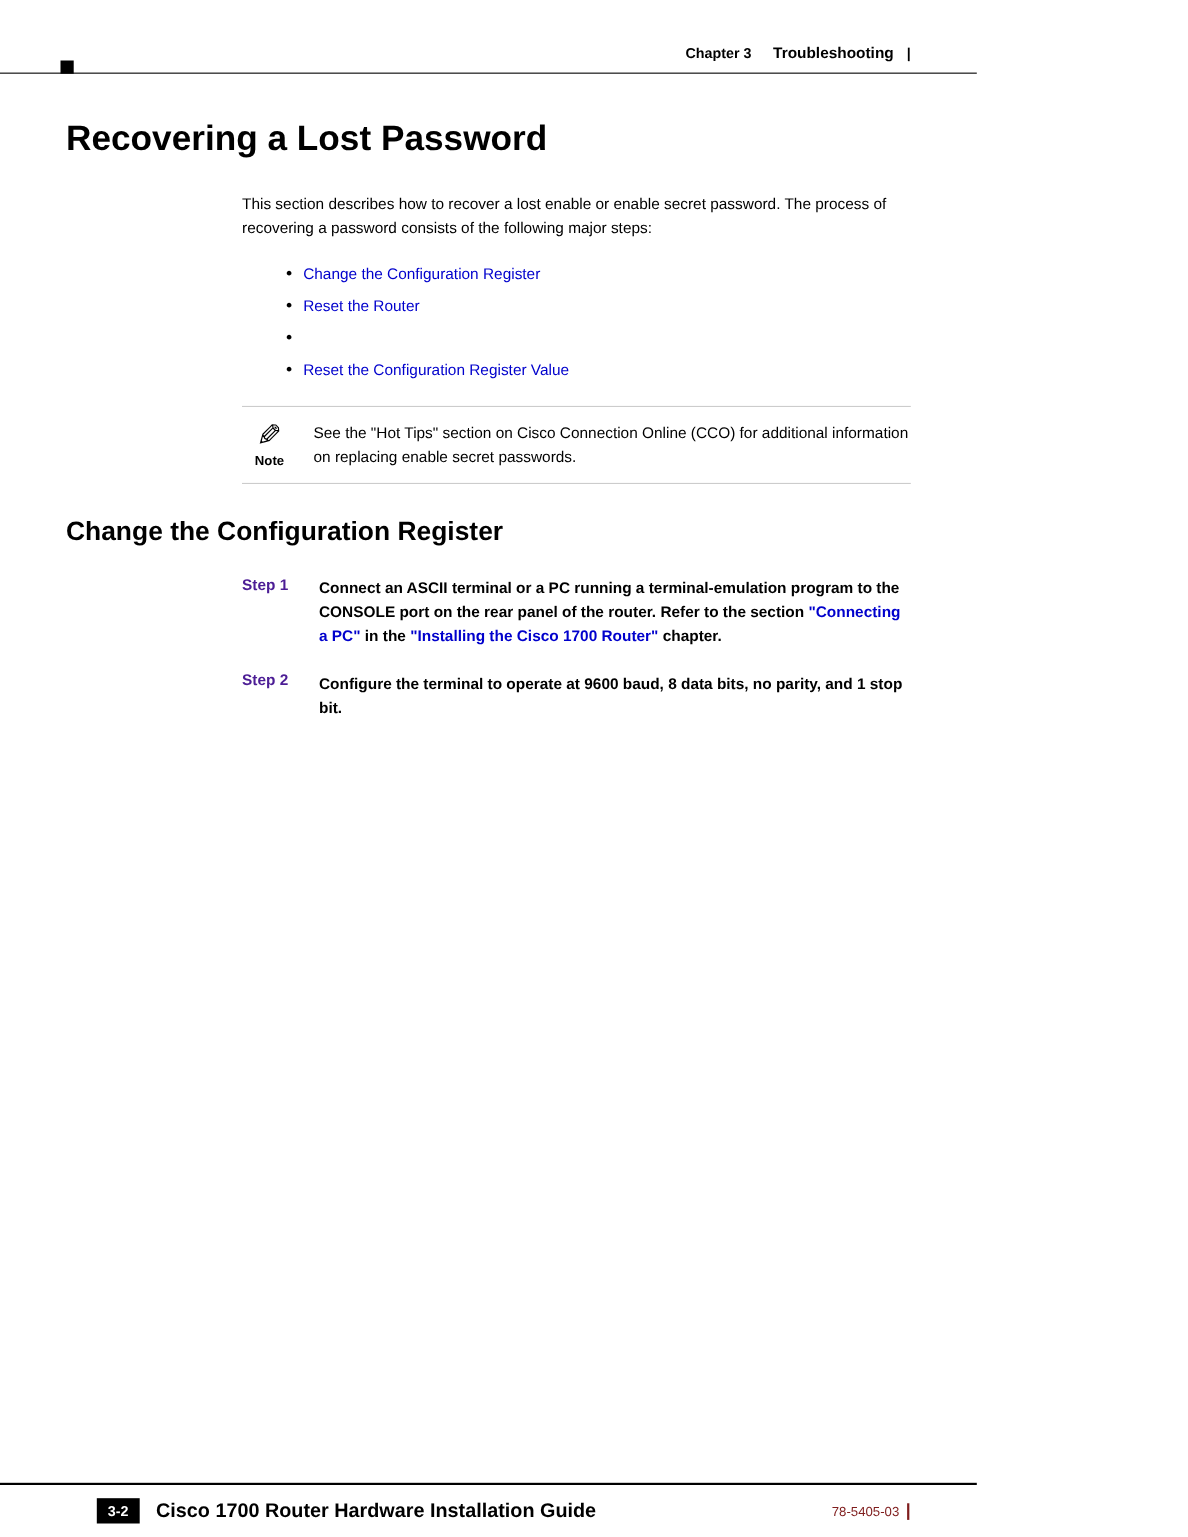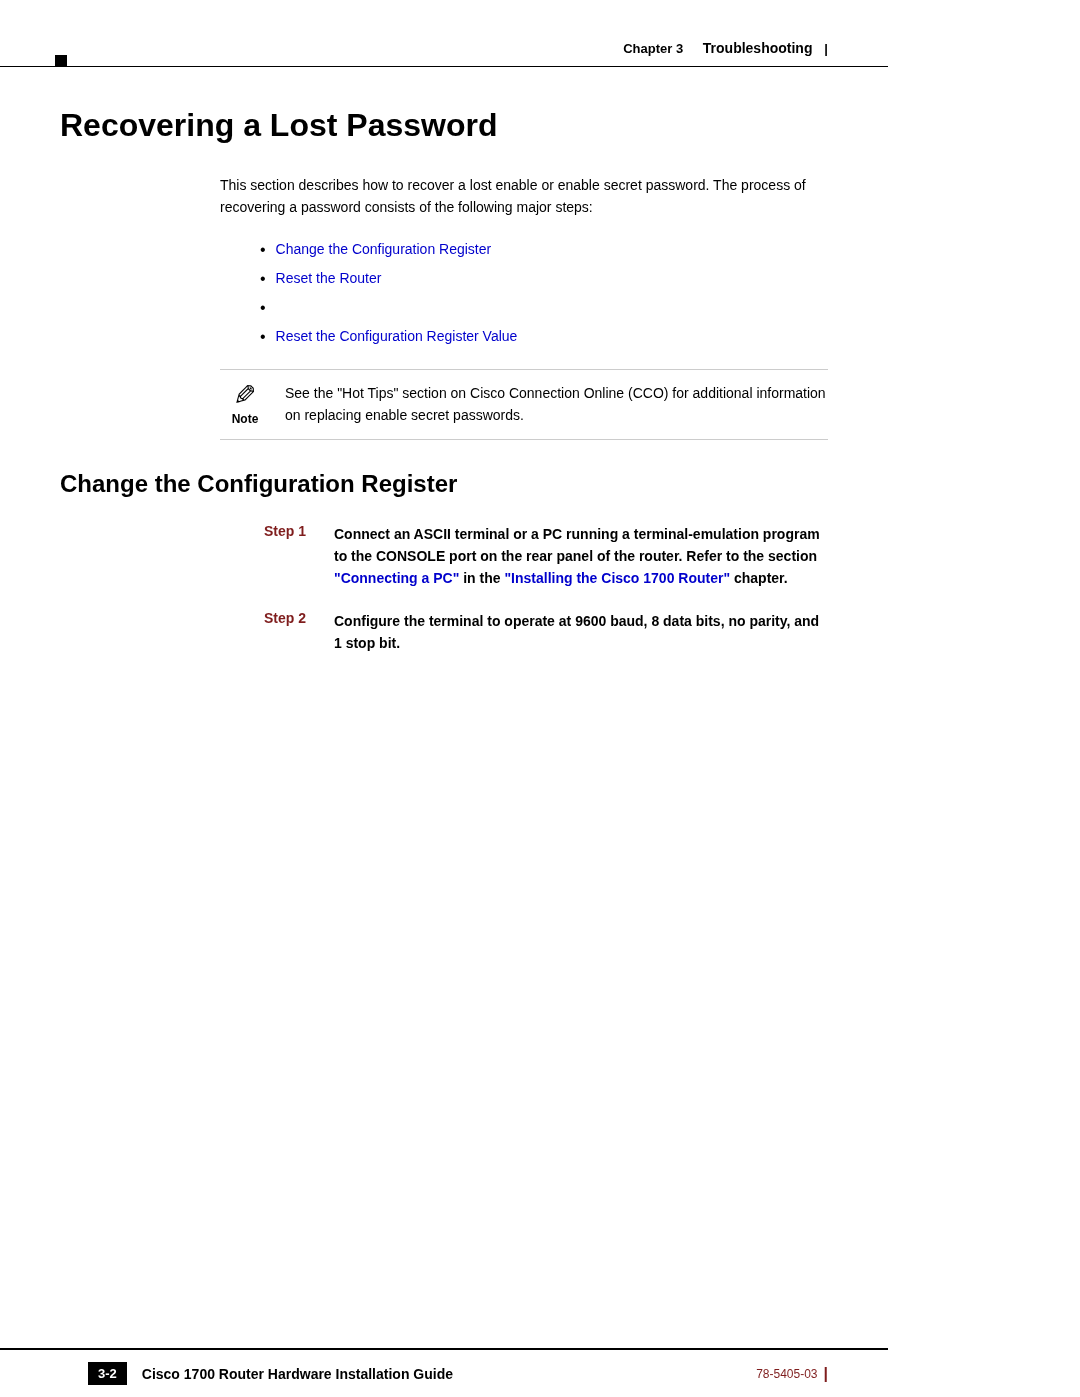--- a/index.html
+++ b/index.html
@@ -172,23 +172,22 @@
     .step-row {
       display: flex;
       align-items: flex-start;
       margin-bottom: 20px;
     }
 
     .step-label {
       font-weight: bold;
       font-size: 14px;
       min-width: 70px;
-      color: #7f1d1d;
+      color: #4c1d95;
       padding-top: 0;
-      margin-left: 44px;
     }
 
     .step-content {
       font-size: 14px;
       line-height: 1.6;
       color: #000;
       flex: 1;
       font-weight: bold;
     }
 
@@ -211,21 +210,21 @@
 
     .footer-page-num {
       background: #000;
       color: #fff;
       font-size: 13px;
       font-weight: bold;
       padding: 4px 10px;
     }
 
     .footer-title {
-      font-size: 14px;
+      font-size: 18px;
       font-weight: bold;
       color: #000;
     }
 
     .footer-right {
       font-size: 12px;
       color: #7f1d1d;
       display: flex;
       align-items: center;
       gap: 6px;

